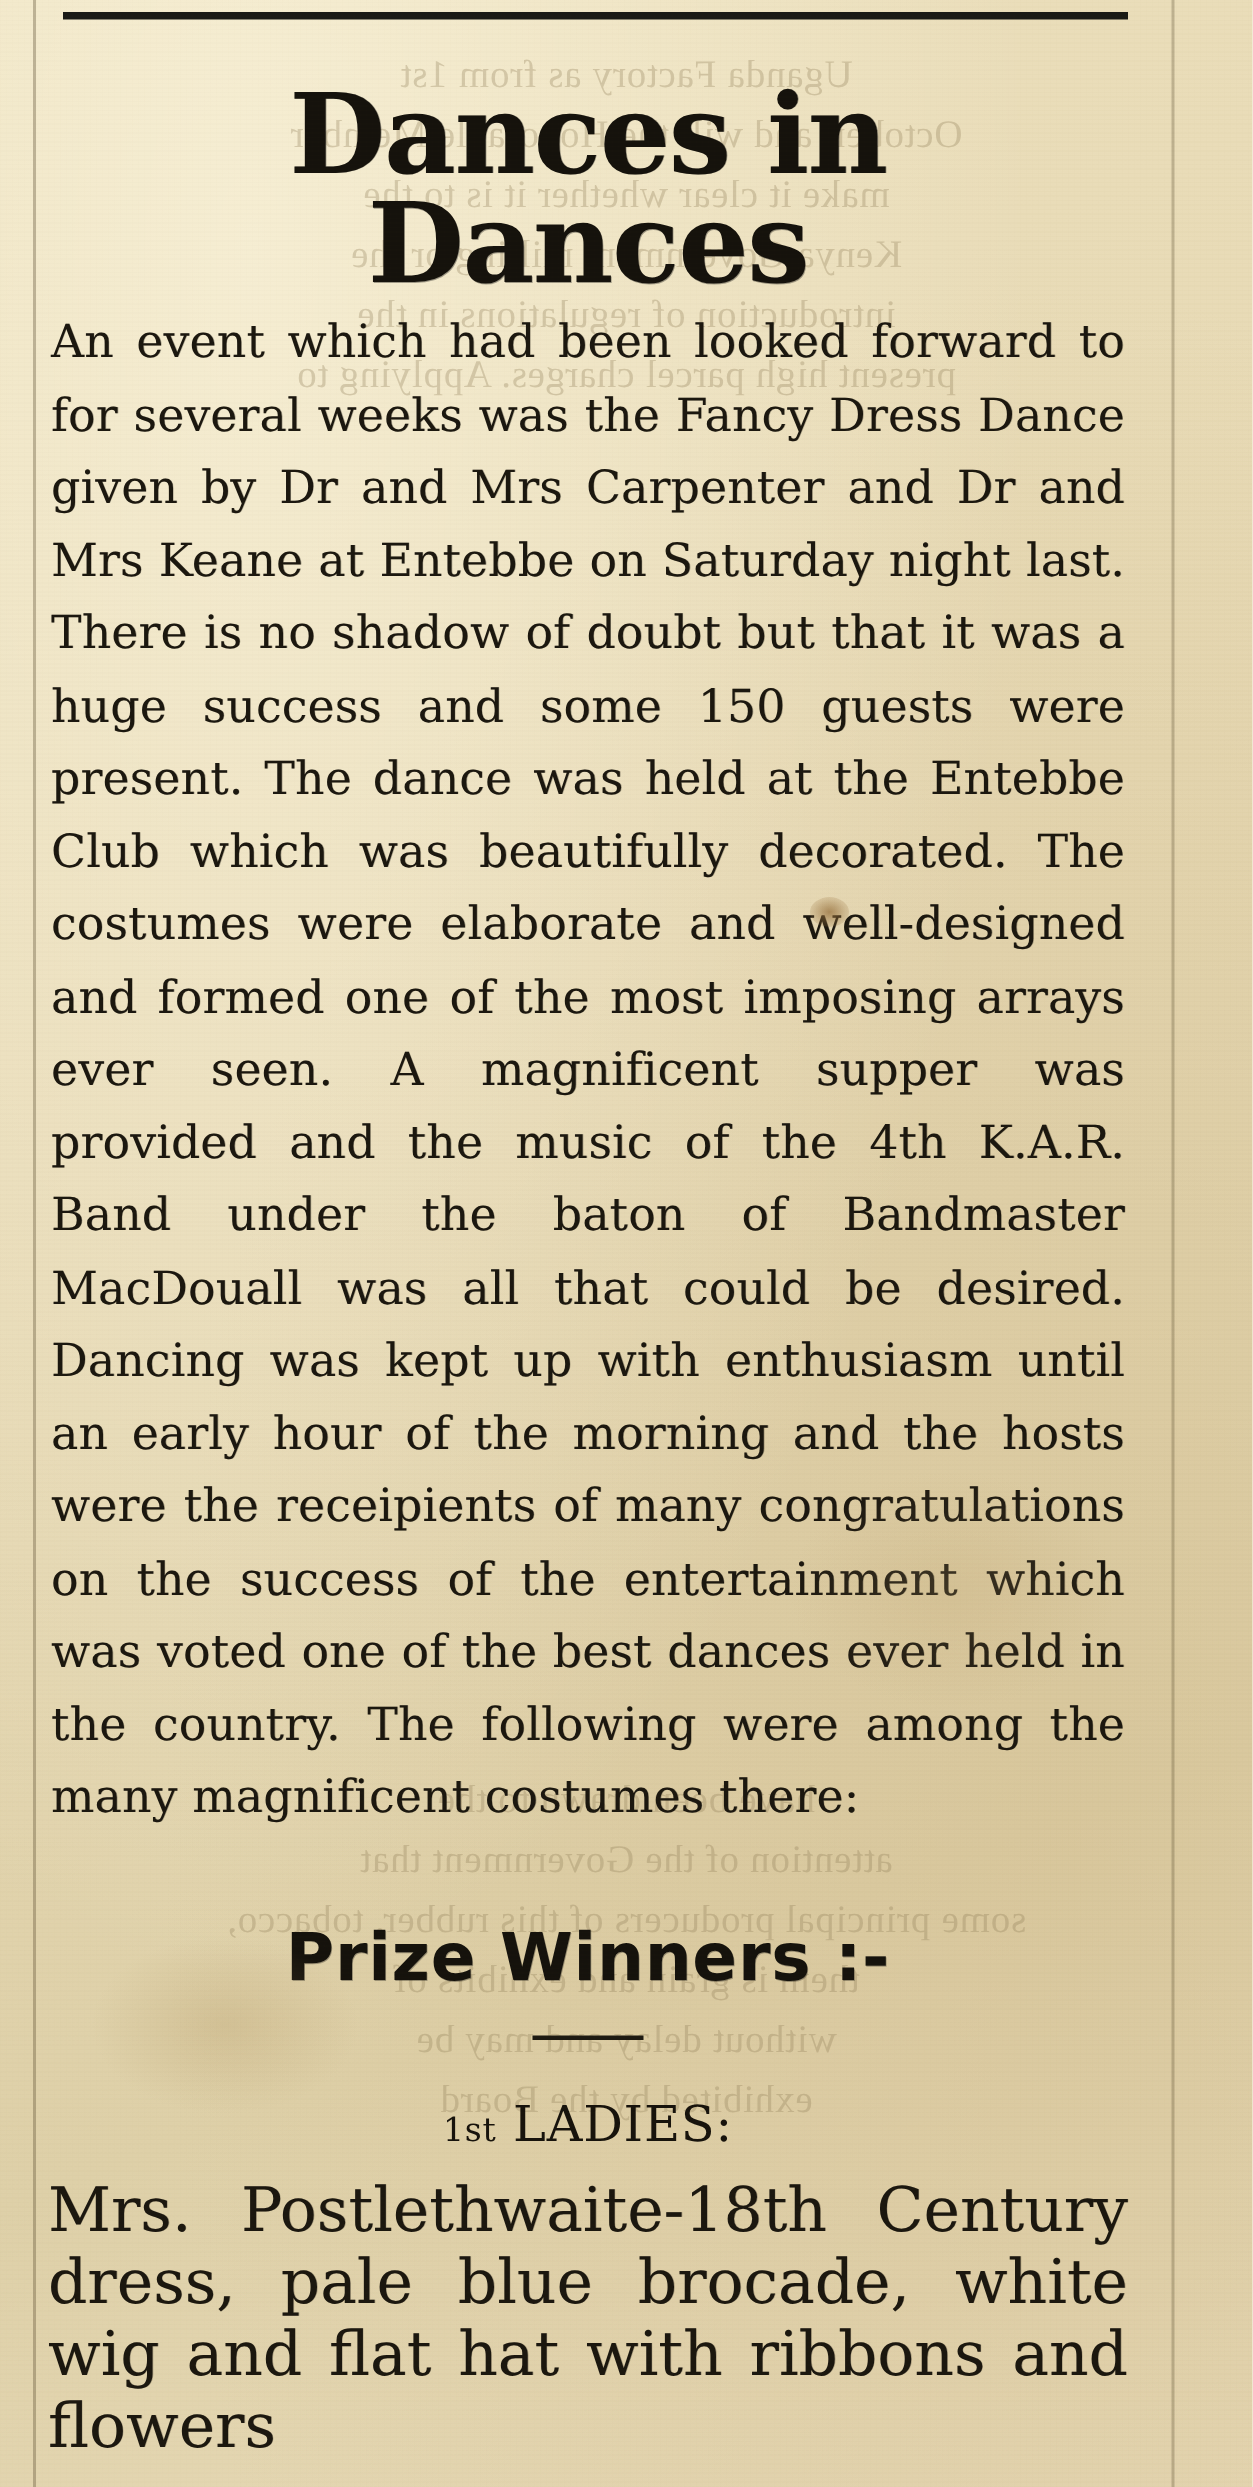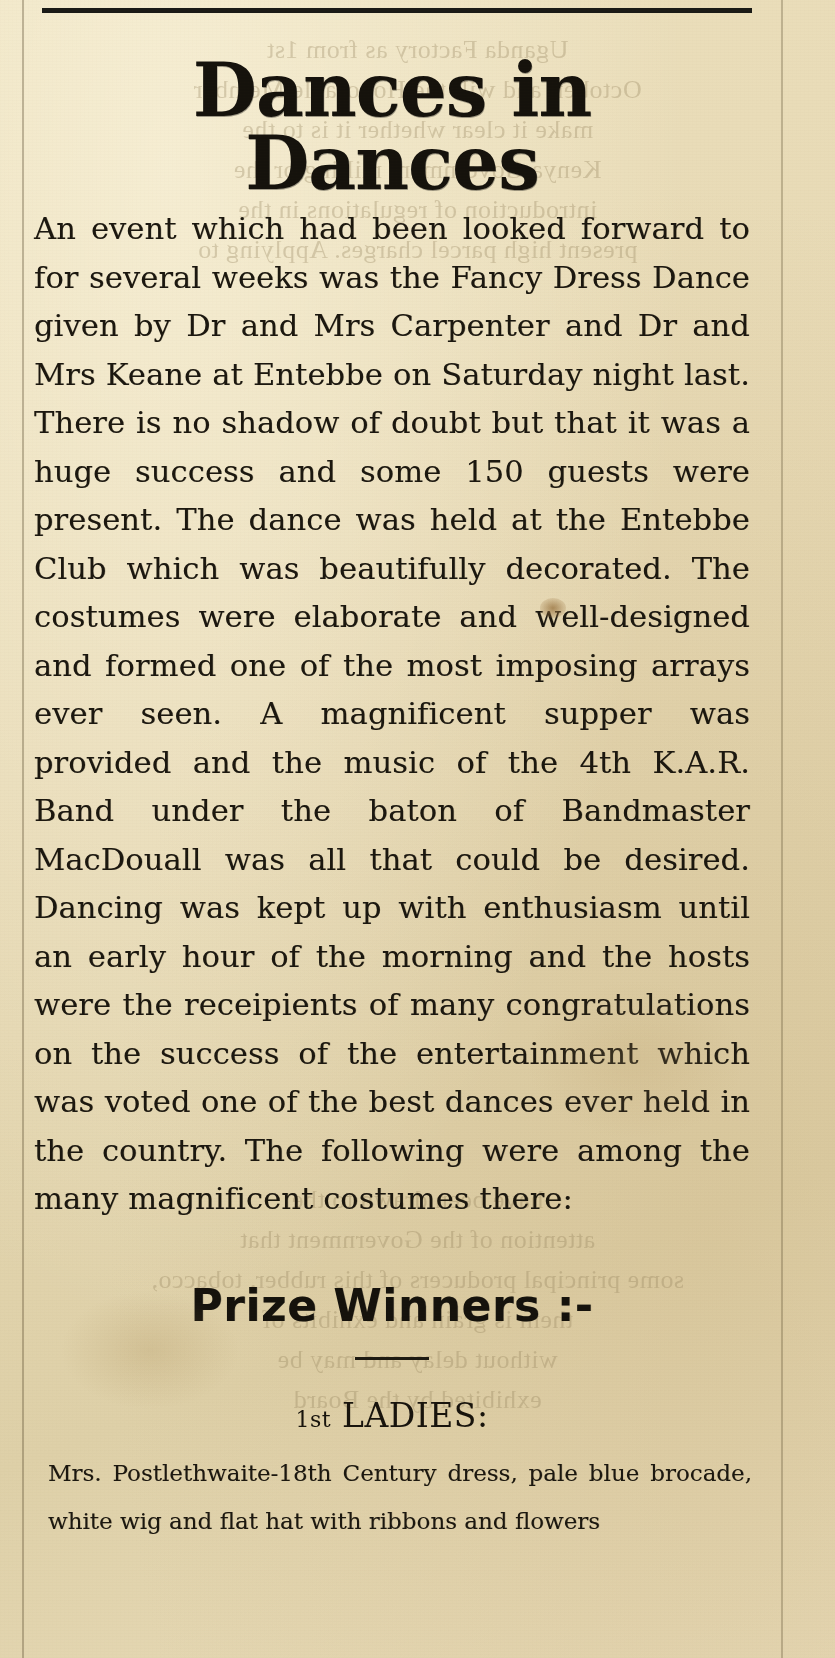--- a/index.html
+++ b/index.html
@@ -123,25 +123,25 @@
     font-size: 33px;
     text-align: center;
     margin: 36px 0 0 0;
     color: #17130c;
     letter-spacing: 0.5px;
   }
   .category .ord { font-size: 22px; }
 
   .entry {
     font-family: "DejaVu Serif", serif;
-    font-size: 23px;
+    font-size: 41px;
     line-height: 48px;
     text-align: justify;
     color: #1b170f;
-    margin: 14px 4px 0 20px;
+    margin: 14px 4px 0 4px;
     text-shadow: 0.4px 0.3px 0 rgba(20,16,8,0.28);
   }
 
   .stain {
     position: absolute;
     border-radius: 50%;
     pointer-events: none;
   }
   .stain-a {
     left: 540px; top: 598px;

